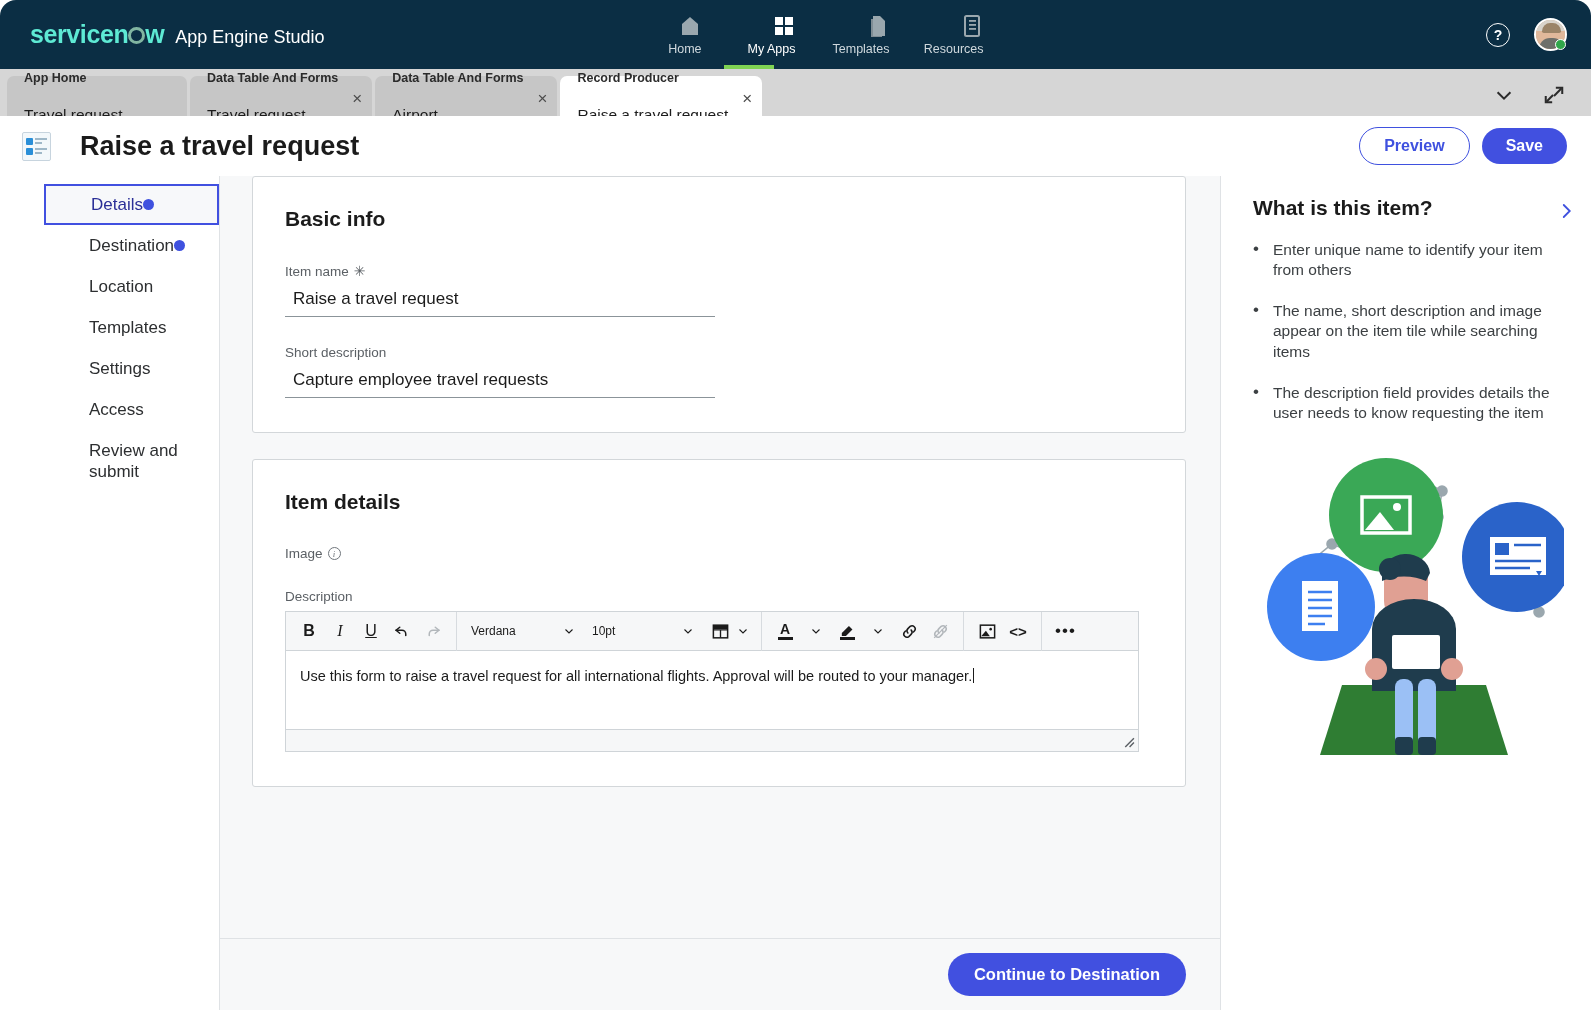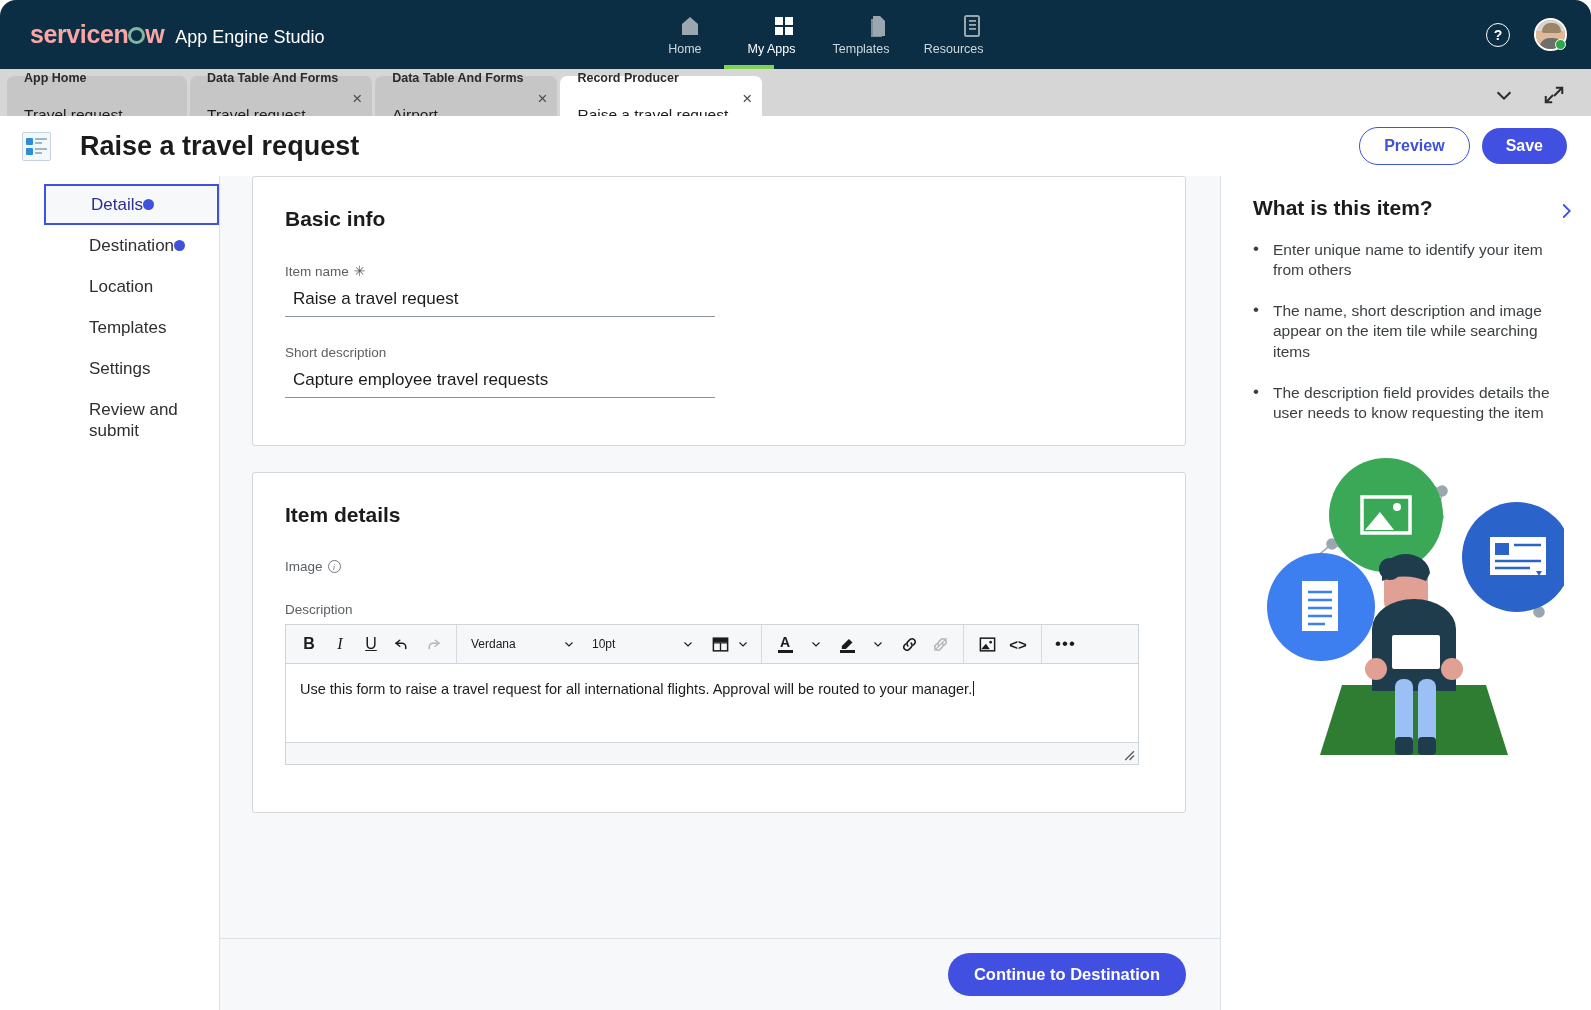--- a/index.html
+++ b/index.html
@@ -18,21 +18,21 @@
   }
 
   
   .topnav {
     height: 69px; background: #0b2e44;
     display: flex; align-items: center;
     position: relative;
   }
   .brand { display: flex; align-items: baseline; padding-left: 30px; }
   .brand-logo {
-    font-size: 25px; font-weight: bold; color: #fca5a5;
+    font-size: 25px; font-weight: bold; color: #5eead4;
     letter-spacing: -0.4px;
   }
   .brand-logo .o-ring {
     display: inline-block; width: 17px; height: 17px;
     border: 3.5px solid #81b5a1; border-radius: 50%;
     position: relative; top: 1px;
   }
   .brand-app {
     font-size: 18px; color: #ffffff; margin-left: 11px; font-weight: 400;
   }
@@ -174,21 +174,21 @@
   .main {
     flex: 1; background: #f7f8f9; position: relative;
     display: flex; flex-direction: column;
   }
   .main-scroll {
     flex: 1; overflow: hidden; padding: 0 34px 0 32px;
     position: relative;
   }
   .card {
     background: #ffffff; border: 1px solid #d3d7da; border-radius: 3px;
-    padding: 30px 32px 47px 32px; margin-bottom: 26px;
+    padding: 30px 32px 34px 32px; margin-bottom: 26px;
   }
   .card-title {
     font-size: 21px; font-weight: bold; color: #1b1b1b; margin-bottom: 32px;
   }
   .field { margin-bottom: 28px; }
   .field-label {
     font-size: 13.5px; color: #5b6065; margin-bottom: 7px;
     display: flex; align-items: center; gap: 5px;
   }
   .req-star { color: #5b6065; font-size: 14px; }
@@ -422,20 +422,23 @@
         <span class="side-dot"></span>
       </div>
       <div class="side-item">
         <span class="side-label">Location</span>
       </div>
       <div class="side-item">
         <span class="side-label">Templates</span>
       </div>
       <div class="side-item">
         <span class="side-label">Settings</span>
+      </div>
+      <div class="side-item">
+        <span class="side-label">Access</span>
       </div>
       <div class="side-item tall">
         <span class="side-label" style="max-width:120px;">Review and submit</span>
       </div>
     </div>
 
     <div class="main">
       <div class="main-scroll">
 
         <div class="card">

